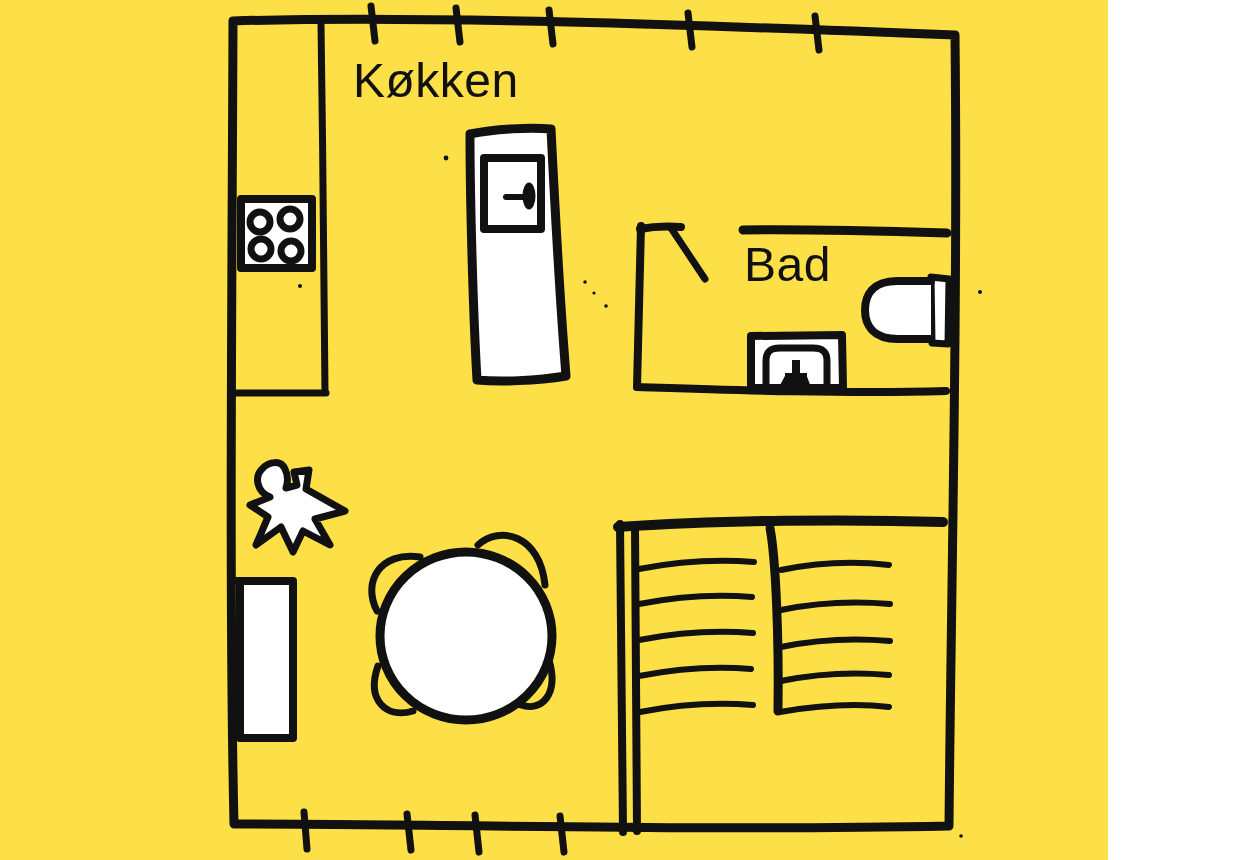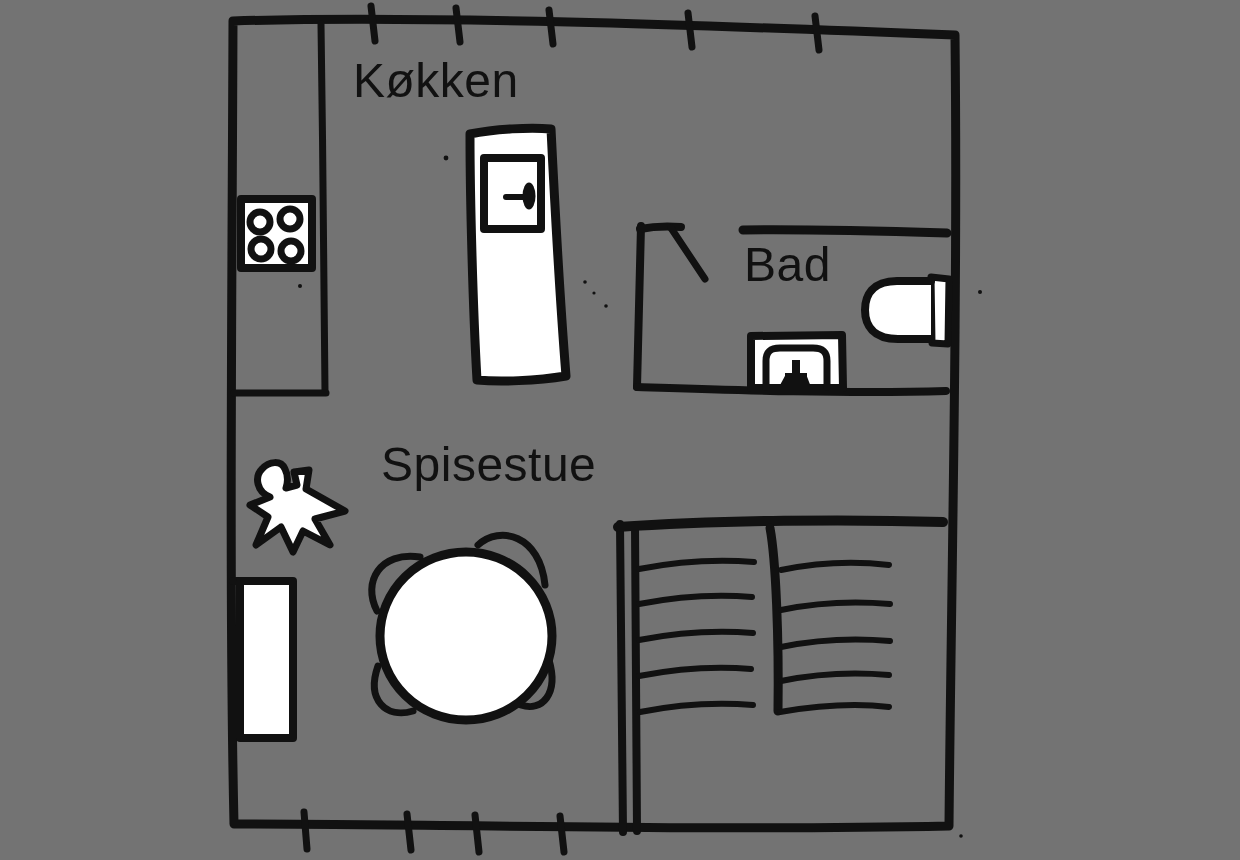--- a/index.html
+++ b/index.html
@@ -1,19 +1,19 @@
 <!DOCTYPE html>
 <html><head>
 <meta charset="utf-8">
 <style>
   html,body{margin:0;padding:0;background:#ffffff;}
   .canvas{
     position:relative;
-    width:1240px;height:860px;
-    background:#737373;
+    width:1108px;height:860px;
+    background:#fde047;
     overflow:hidden;
     font-family:"Liberation Sans", sans-serif;
   }
   .plan-svg{position:absolute;left:0;top:0;}
   .room-label{
     position:absolute;
     font-size:48px;
     line-height:1;
     color:#111;
     letter-spacing:0.5px;
@@ -133,15 +133,14 @@
       <circle cx="606" cy="306" r="1.8"></circle>
       <circle cx="980" cy="292" r="2"></circle>
       <circle cx="961" cy="836" r="1.8"></circle>
     </g>
   </svg>
 
   <div class="room-label" id="label-kitchen">Køkken</div>
 
   <div class="room-label" id="label-bath">Bad</div>
 
-  <div class="room-label" id="label-dining">Spisestue</div>
 
 </div>
 
 </body></html>

